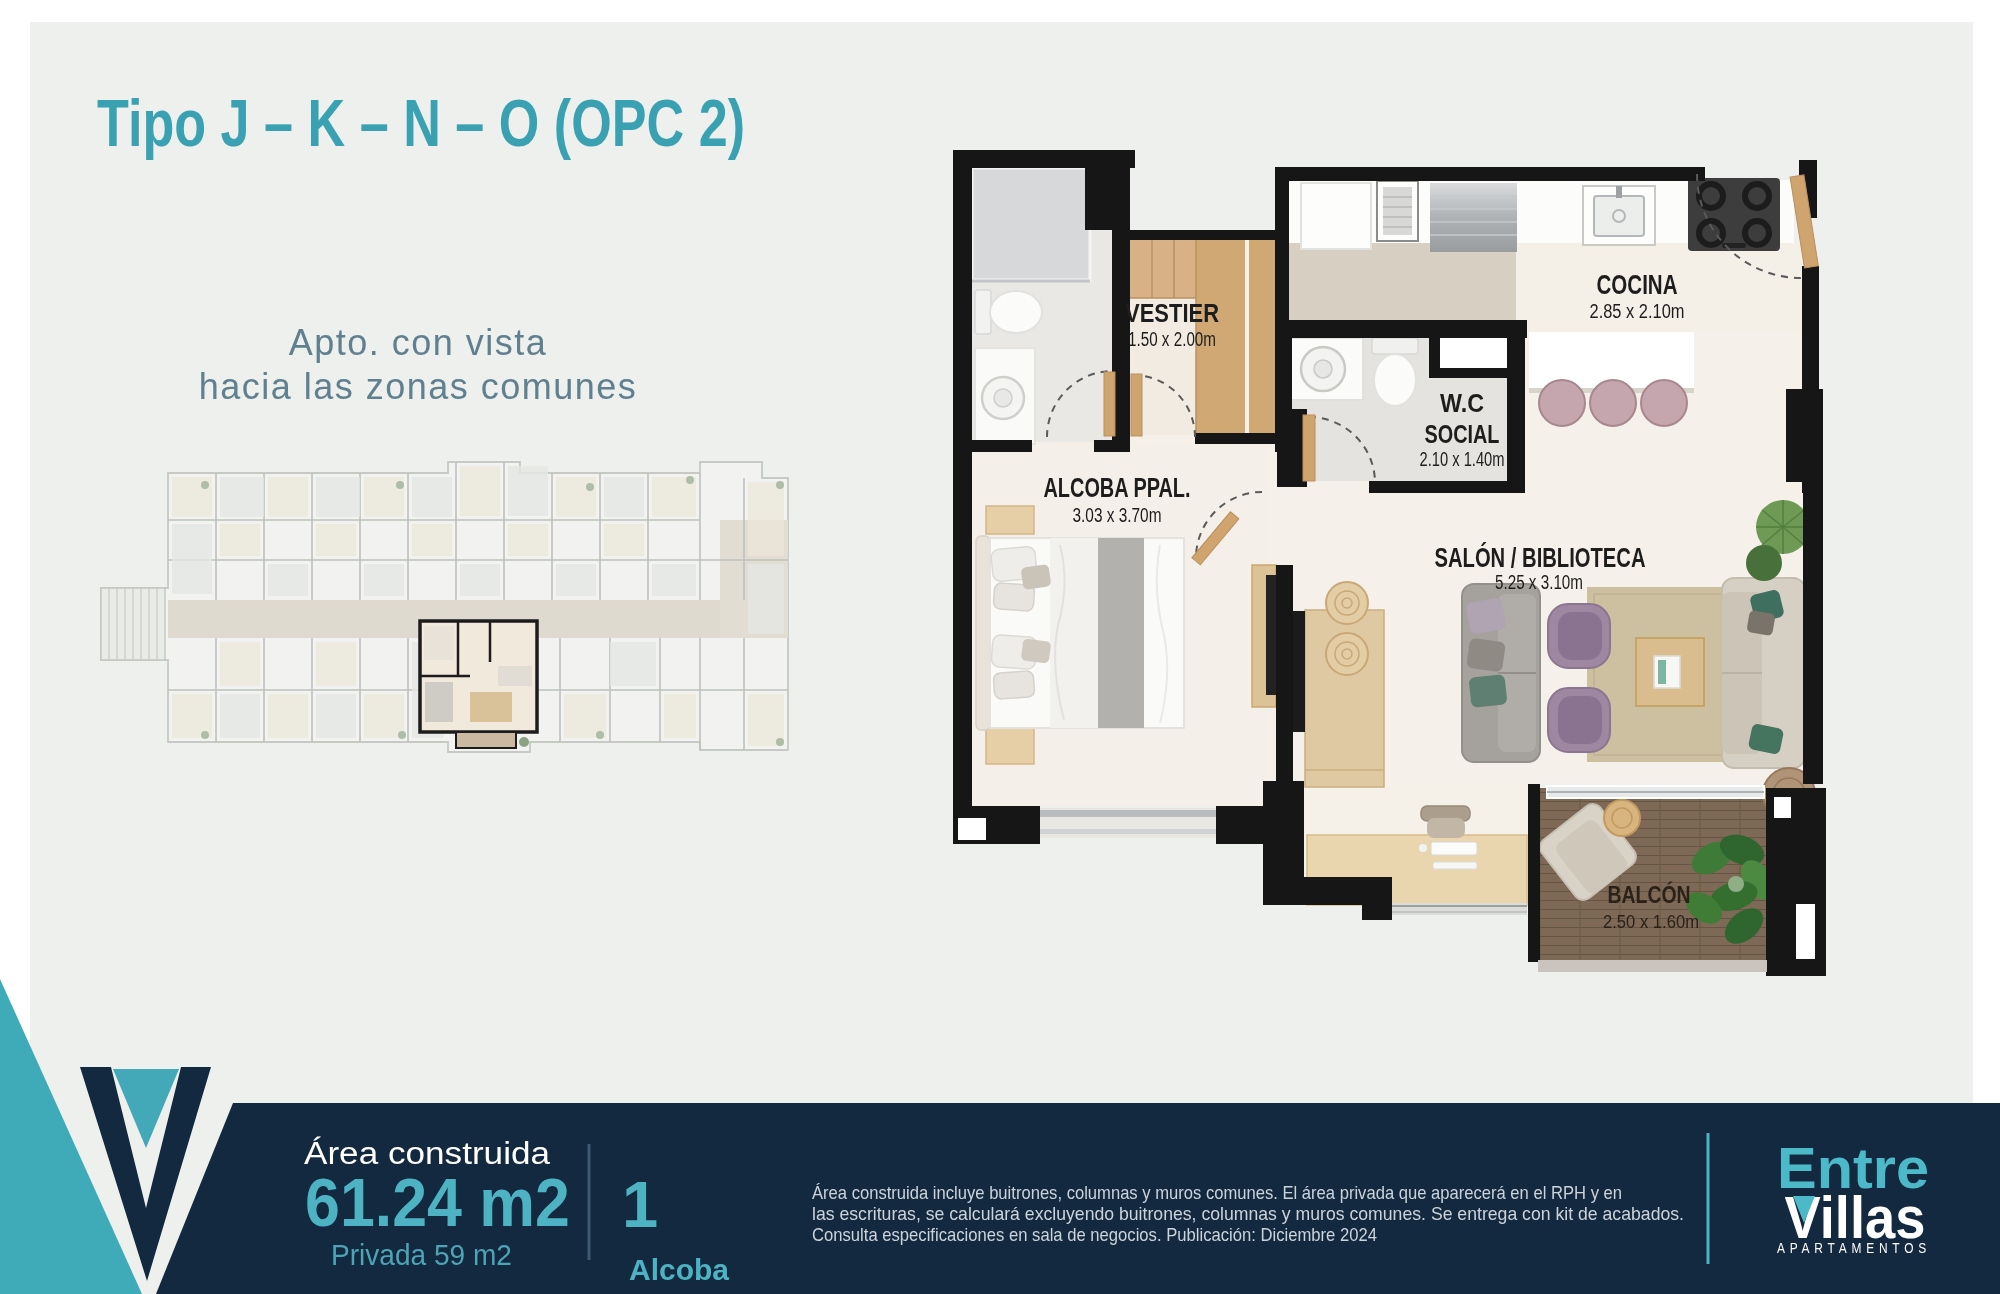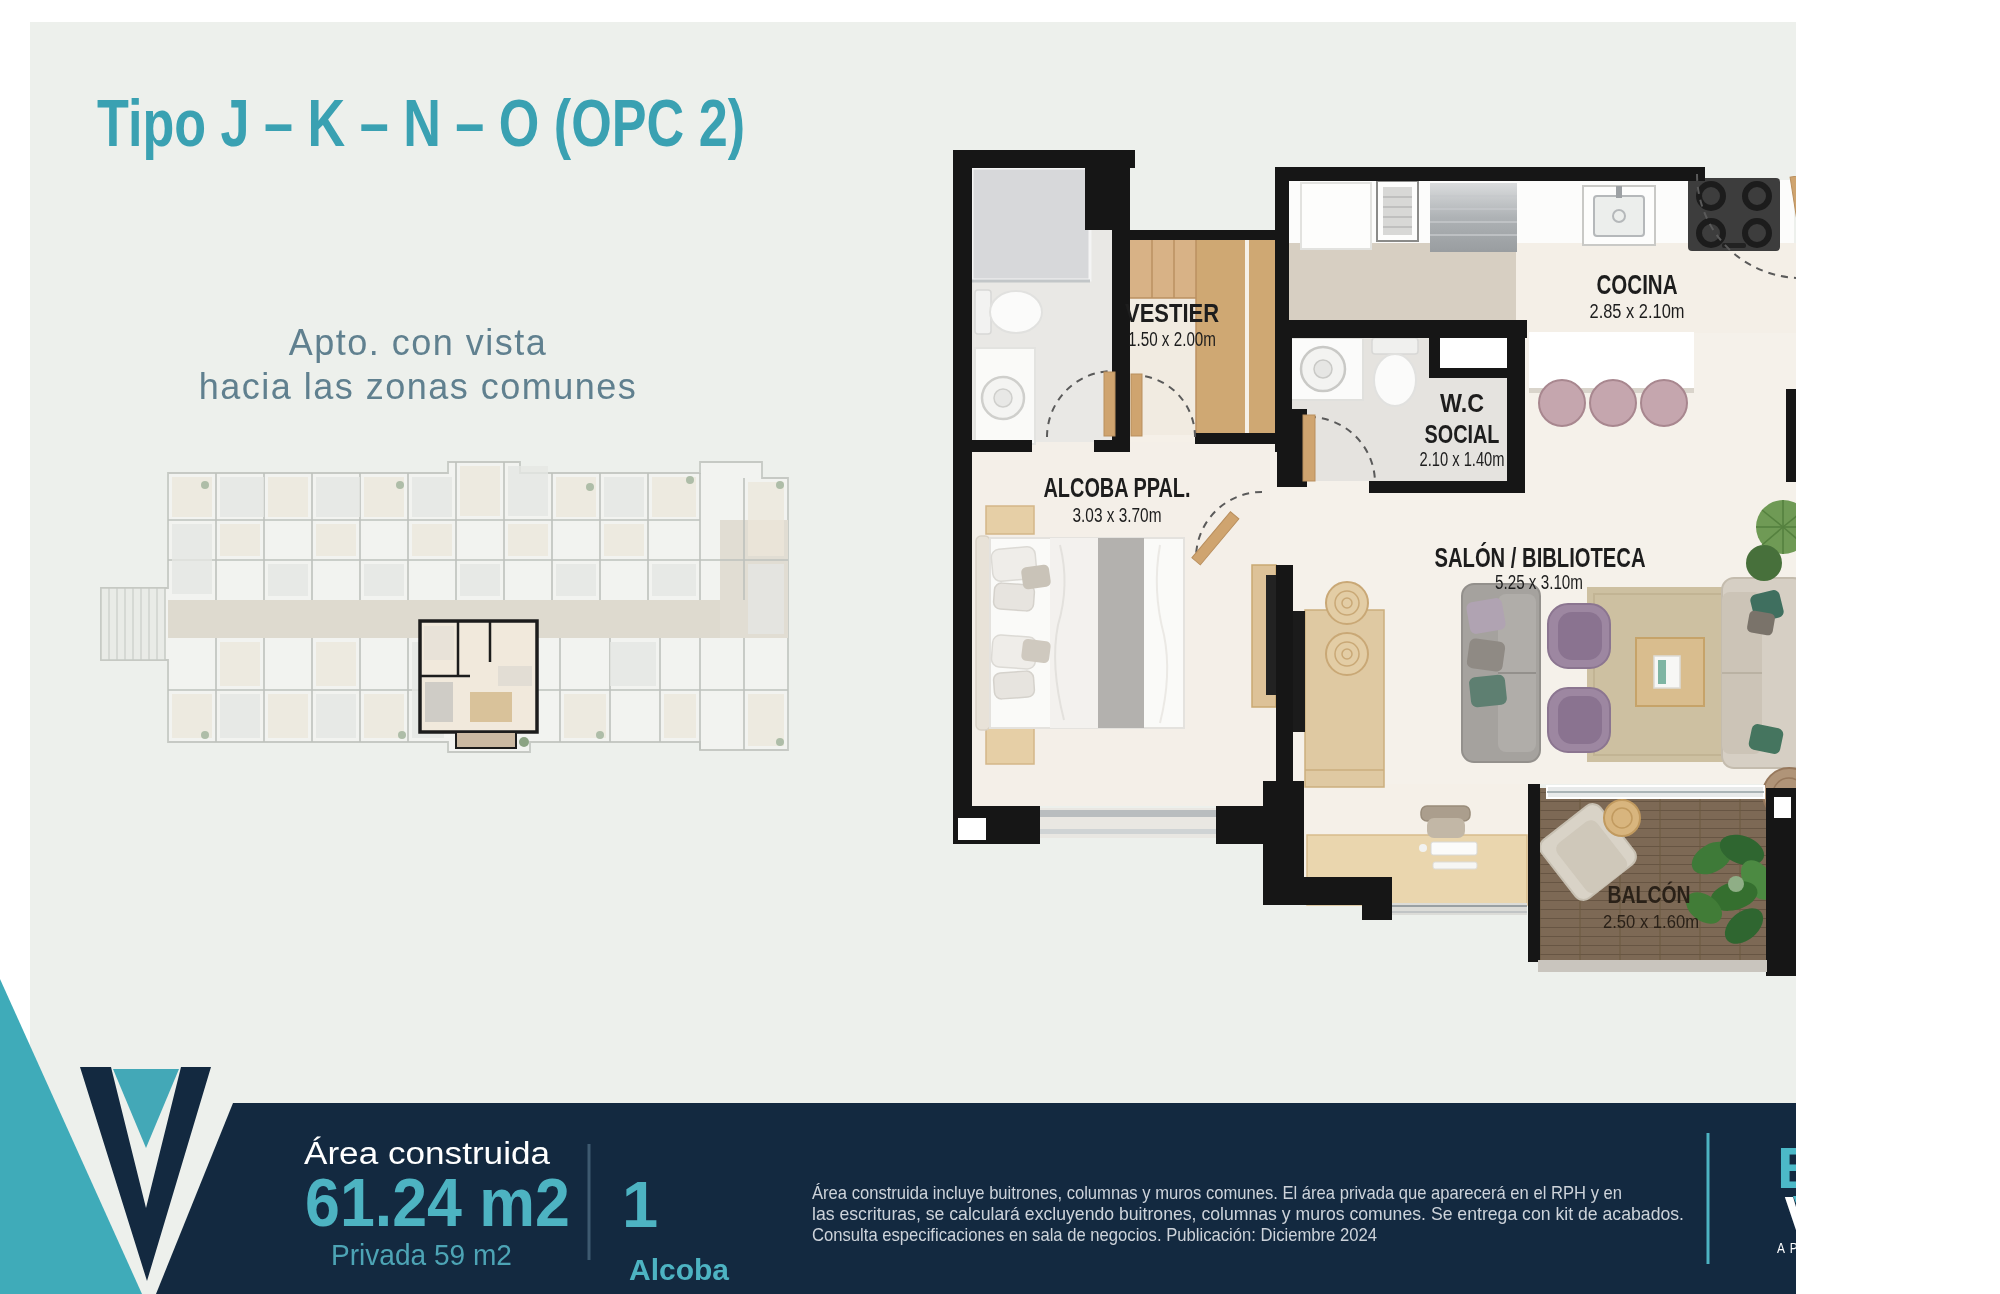--- a/index.html
+++ b/index.html
@@ -1,16 +1,16 @@
 <!DOCTYPE html>
 <html><head>
 <meta charset="utf-8">
 <style>
   html,body{margin:0;padding:0;background:#ffffff;}
-  .page{position:relative;width:1796px;height:1294px;overflow:hidden;background:#ffffff;
+  .page{position:relative;width:2000px;height:1294px;overflow:hidden;background:#ffffff;
         font-family:"Liberation Sans", sans-serif;}
   svg{position:absolute;left:0;top:0;}
 </style>
 </head>
 <body>
 <div class="page">
 <svg width="2000" height="1294" viewBox="0 0 2000 1294">
 
   <rect x="30" y="22" width="1943" height="1272" fill="#edf0ec"></rect>
 

